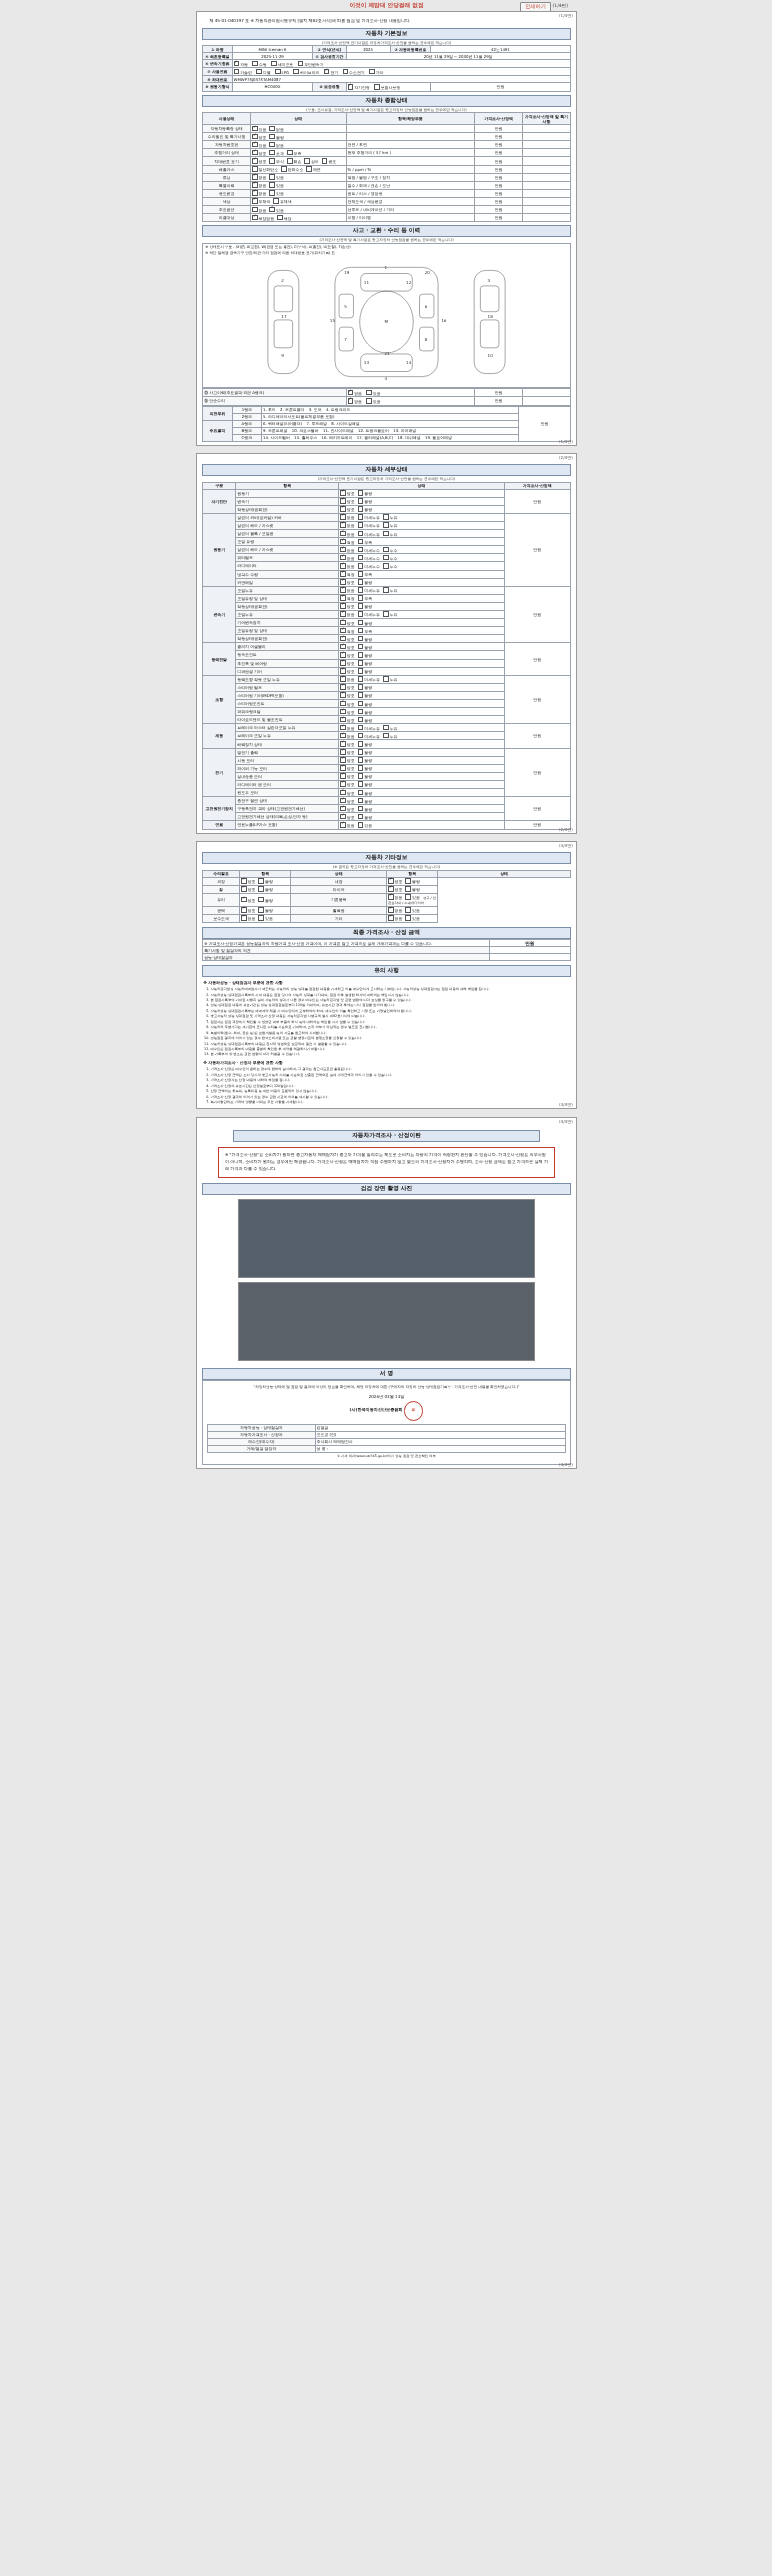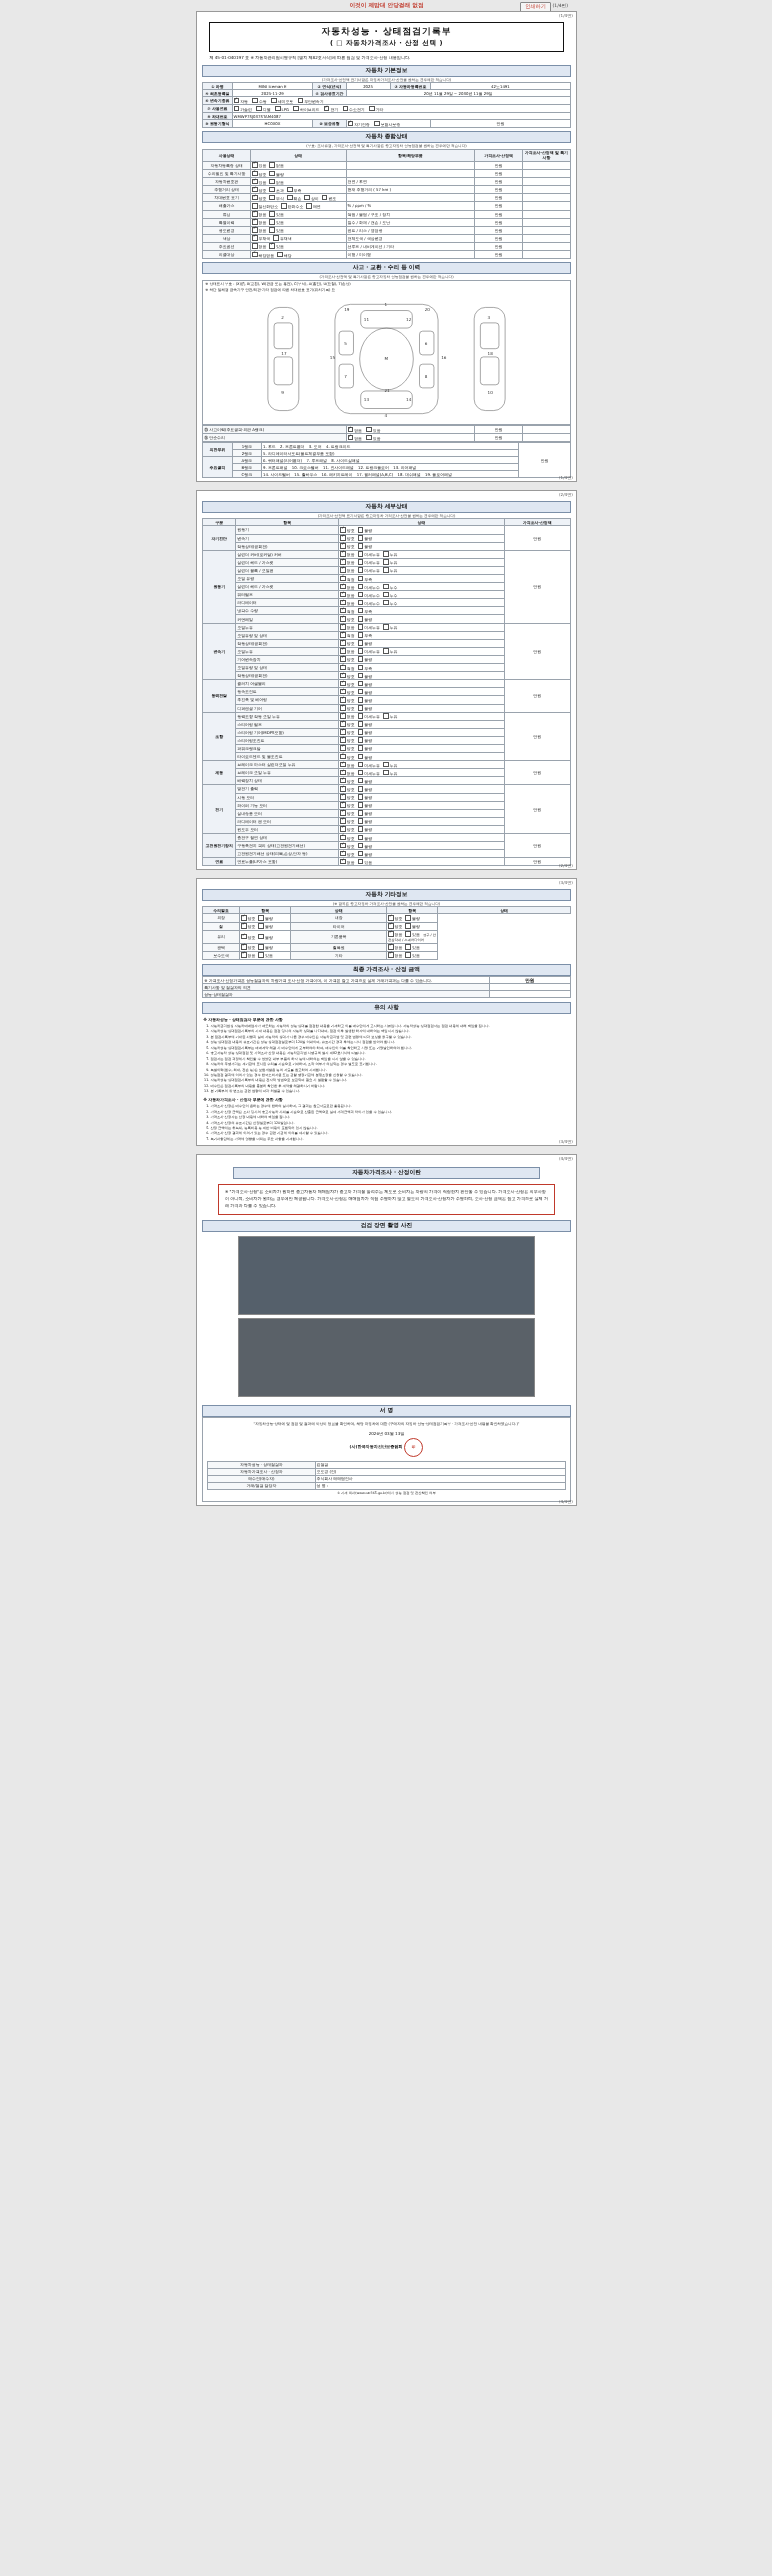--- a/index.html
+++ b/index.html
@@ -54,24 +54,20 @@
 
   <div class="topbar">
     <span class="note">이것이 제맘대 안당걸래 없점</span>
     <span class="btn">인쇄하기</span>
     <span class="pg">(1/4면)</span>
   </div>
 
   <div class="sheet">
     <div class="pgmark">(1/4면)</div>
 
-    <div class="ttl-box">
-      <div class="ttl1">자동차성능 · 상태점검기록부</div>
-      <div class="ttl2">( □ 자동차가격조사 · 산정 선택  )</div>
-    </div>
     <div class="ttl3">제 45-01-040197 호   ※ 자동차관리법시행규칙 [별지 제82호서식]에 따른 점검 및 가격조사·산정 내용입니다.</div>
 
     <div class="sechdr">자동차 기본정보</div>
     <div class="subnote">(가격조사·산정액 표기사항은 자동차가격조사·산정을 원하는 경우에만 적습니다)</div>
     <table class="grid">
       <tbody>
           <tr>
         <td class="lbl" style="width:8%">① 차명</td>
         <td class="c" style="width:22%">MINI Iceman E</td>
         <td class="lbl" style="width:9%">② 연식(년식)</td>

